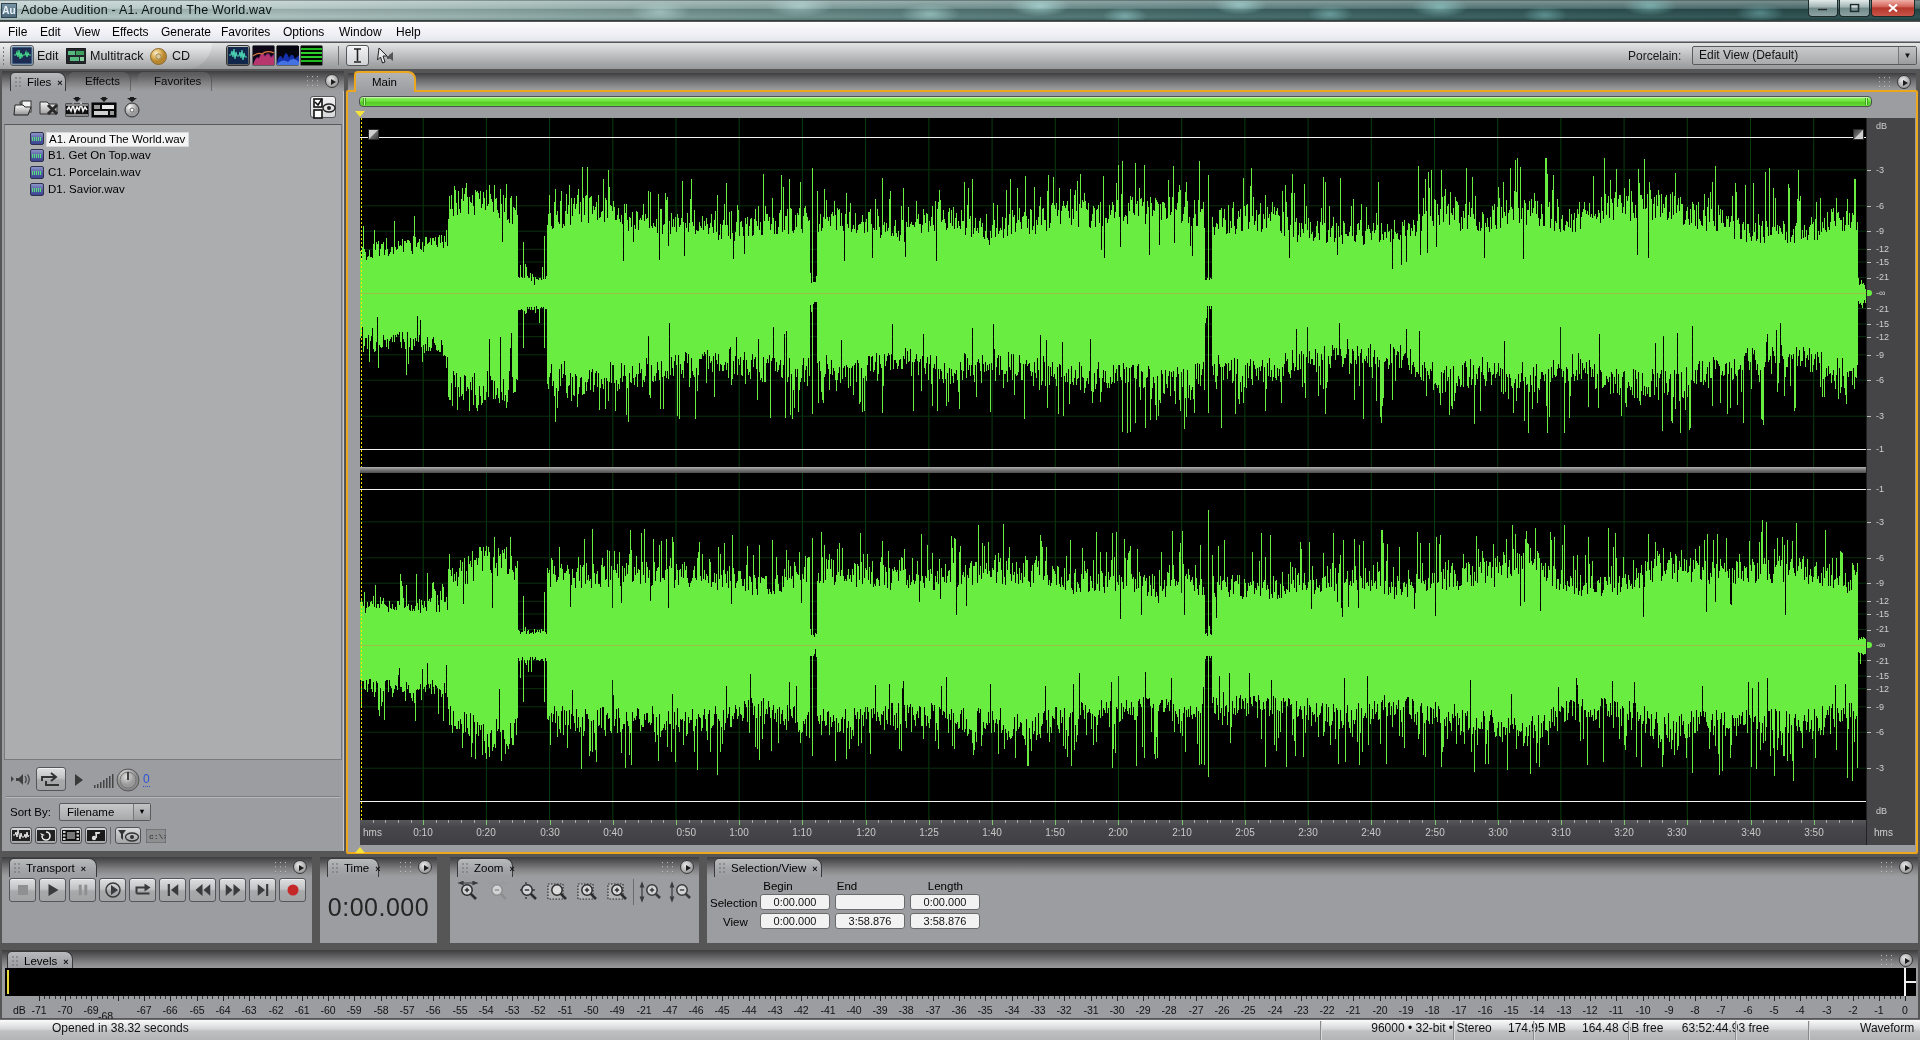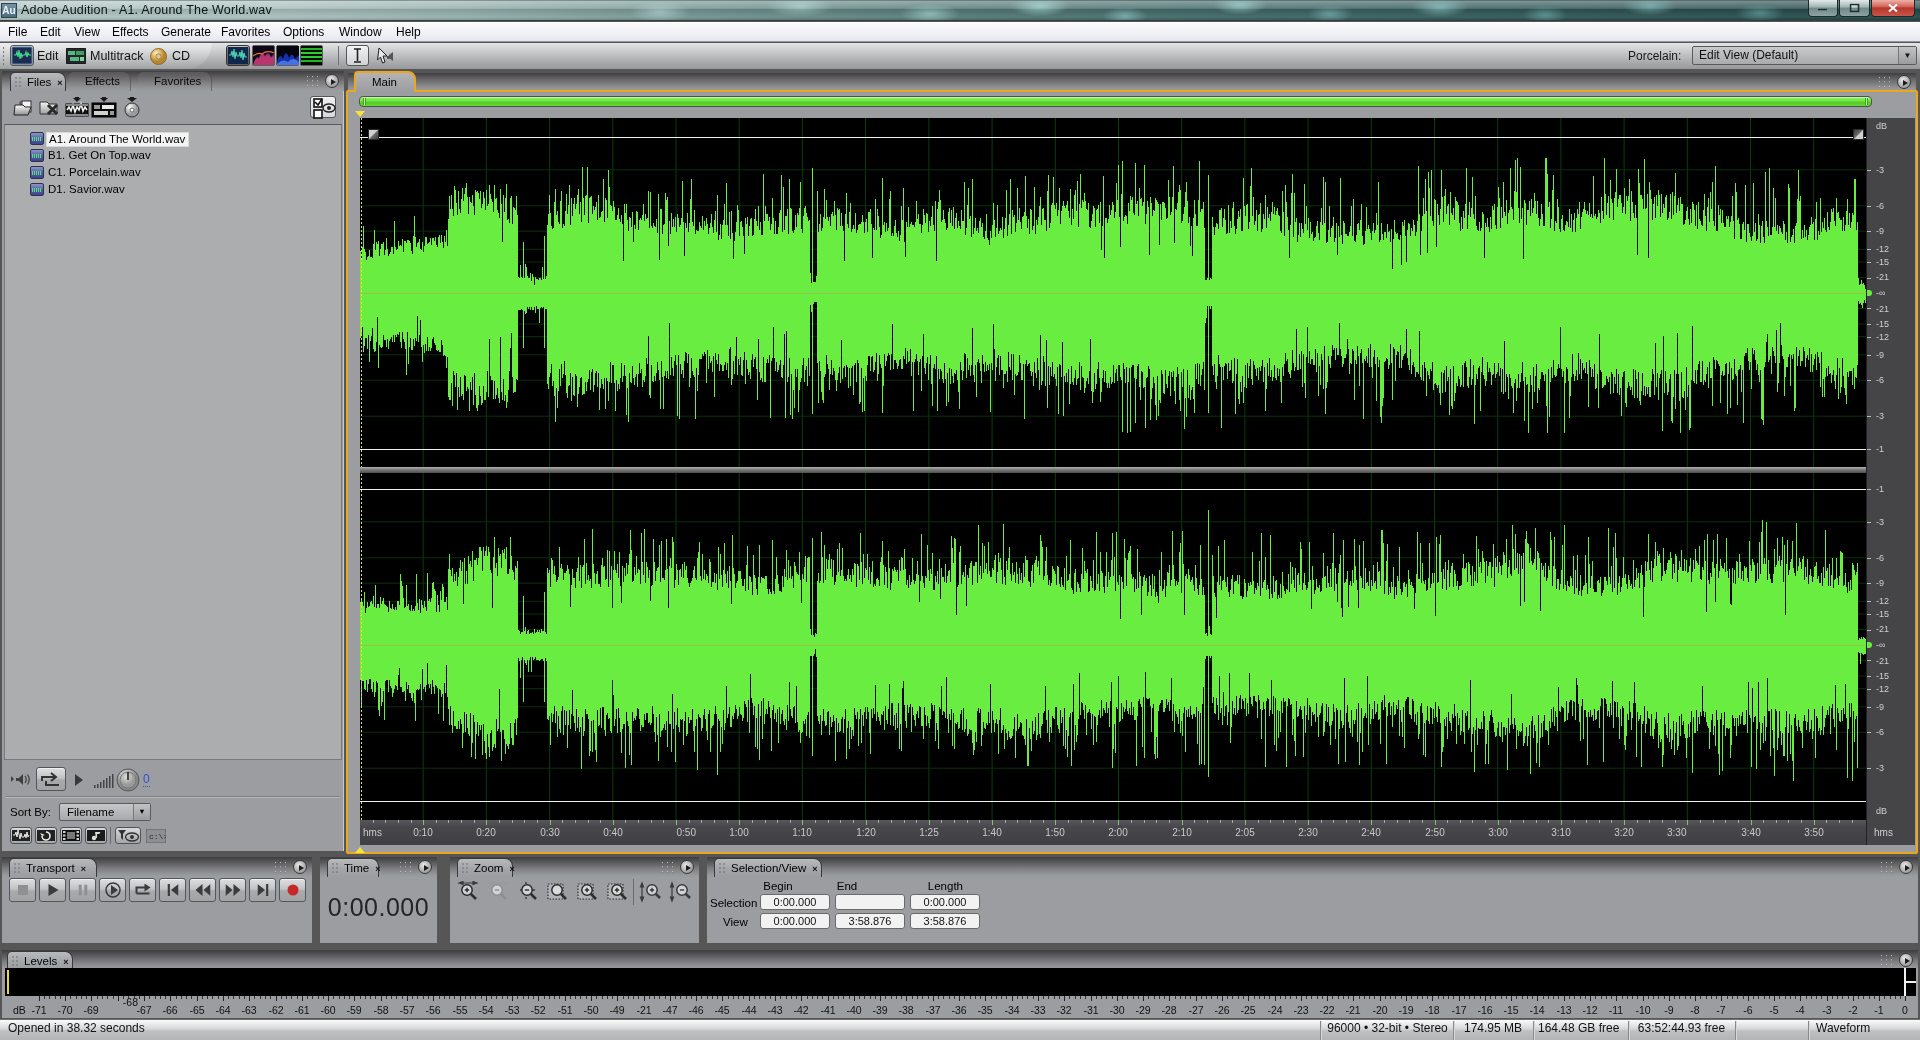--- a/index.html
+++ b/index.html
@@ -125,21 +125,21 @@
 .slab { position:absolute; font-size:11.5px; color:#000; }
 .sfield { position:absolute; width:70px; height:16px; background:#f2f2f2; border:1px solid #6a6a6a; border-radius:3px;
   font-size:11px; color:#111; text-align:center; line-height:15px; }
 #meter { position:absolute; left:3px; top:18px; width:1911px; height:28px; background:#000; }
 #lvruler { position:absolute; left:3px; top:46px; width:1910px; height:20px; font-size:10.5px; color:#111; }
 
 
 #statusbar { position:absolute; left:0; top:1019px; width:1920px; height:21px;
   background:linear-gradient(180deg,#fbfbfb 0%, #d5d6d8 45%, #bfc0c2 55%, #b3b4b6 100%);
   border-top:1px solid #6e6e70; font-size:12px; color:#111; }
-#statusbar .seg { position:absolute; top:1px; }
+#statusbar .seg { position:absolute; top:1px;margin-left:44px; }
 #statusbar .sep { position:absolute; top:1px; width:1px; height:19px; background:#8a8a8c; box-shadow:1px 0 0 #d8d8da; }
 </style>
 </head>
 <body>
 
 <div id="titlebar">
   <div id="auicon">Au</div>
   <div class="apptitle">Adobe Audition - A1. Around The World.wav</div>
 </div>
 <div id="btnmin" class="winbtn">
@@ -1274,21 +1274,21 @@
       <div style="position:absolute;left:160px;top:0;width:1px;height:3px;background:#333"></div>
       <div style="position:absolute;left:155px;top:0;width:1px;height:3px;background:#333"></div>
       <div style="position:absolute;left:150px;top:0;width:1px;height:3px;background:#333"></div>
       <div style="position:absolute;left:144px;top:0;width:1px;height:3px;background:#333"></div>
       <span style="position:absolute;left:139px;top:8px;width:40px;margin-left:-20px;text-align:center">-67</span>
       <div style="position:absolute;left:139px;top:0;width:1px;height:5px;background:#222"></div>
       <div style="position:absolute;left:134px;top:0;width:1px;height:3px;background:#333"></div>
       <div style="position:absolute;left:129px;top:0;width:1px;height:3px;background:#333"></div>
       <div style="position:absolute;left:123px;top:0;width:1px;height:3px;background:#333"></div>
       <div style="position:absolute;left:118px;top:0;width:1px;height:3px;background:#333"></div>
-      <span style="position:absolute;left:113px;top:0;width:40px;margin-left:-20px;text-align:right">-68</span>
+      <span style="position:absolute;left:113px;top:14px;width:40px;margin-left:-20px;text-align:left">-68</span>
       <div style="position:absolute;left:113px;top:0;width:1px;height:5px;background:#222"></div>
       <div style="position:absolute;left:108px;top:0;width:1px;height:3px;background:#333"></div>
       <div style="position:absolute;left:102px;top:0;width:1px;height:3px;background:#333"></div>
       <div style="position:absolute;left:97px;top:0;width:1px;height:3px;background:#333"></div>
       <div style="position:absolute;left:92px;top:0;width:1px;height:3px;background:#333"></div>
       <span style="position:absolute;left:86px;top:8px;width:40px;margin-left:-20px;text-align:center">-69</span>
       <div style="position:absolute;left:86px;top:0;width:1px;height:5px;background:#222"></div>
       <div style="position:absolute;left:81px;top:0;width:1px;height:3px;background:#333"></div>
       <div style="position:absolute;left:76px;top:0;width:1px;height:3px;background:#333"></div>
       <div style="position:absolute;left:71px;top:0;width:1px;height:3px;background:#333"></div>

